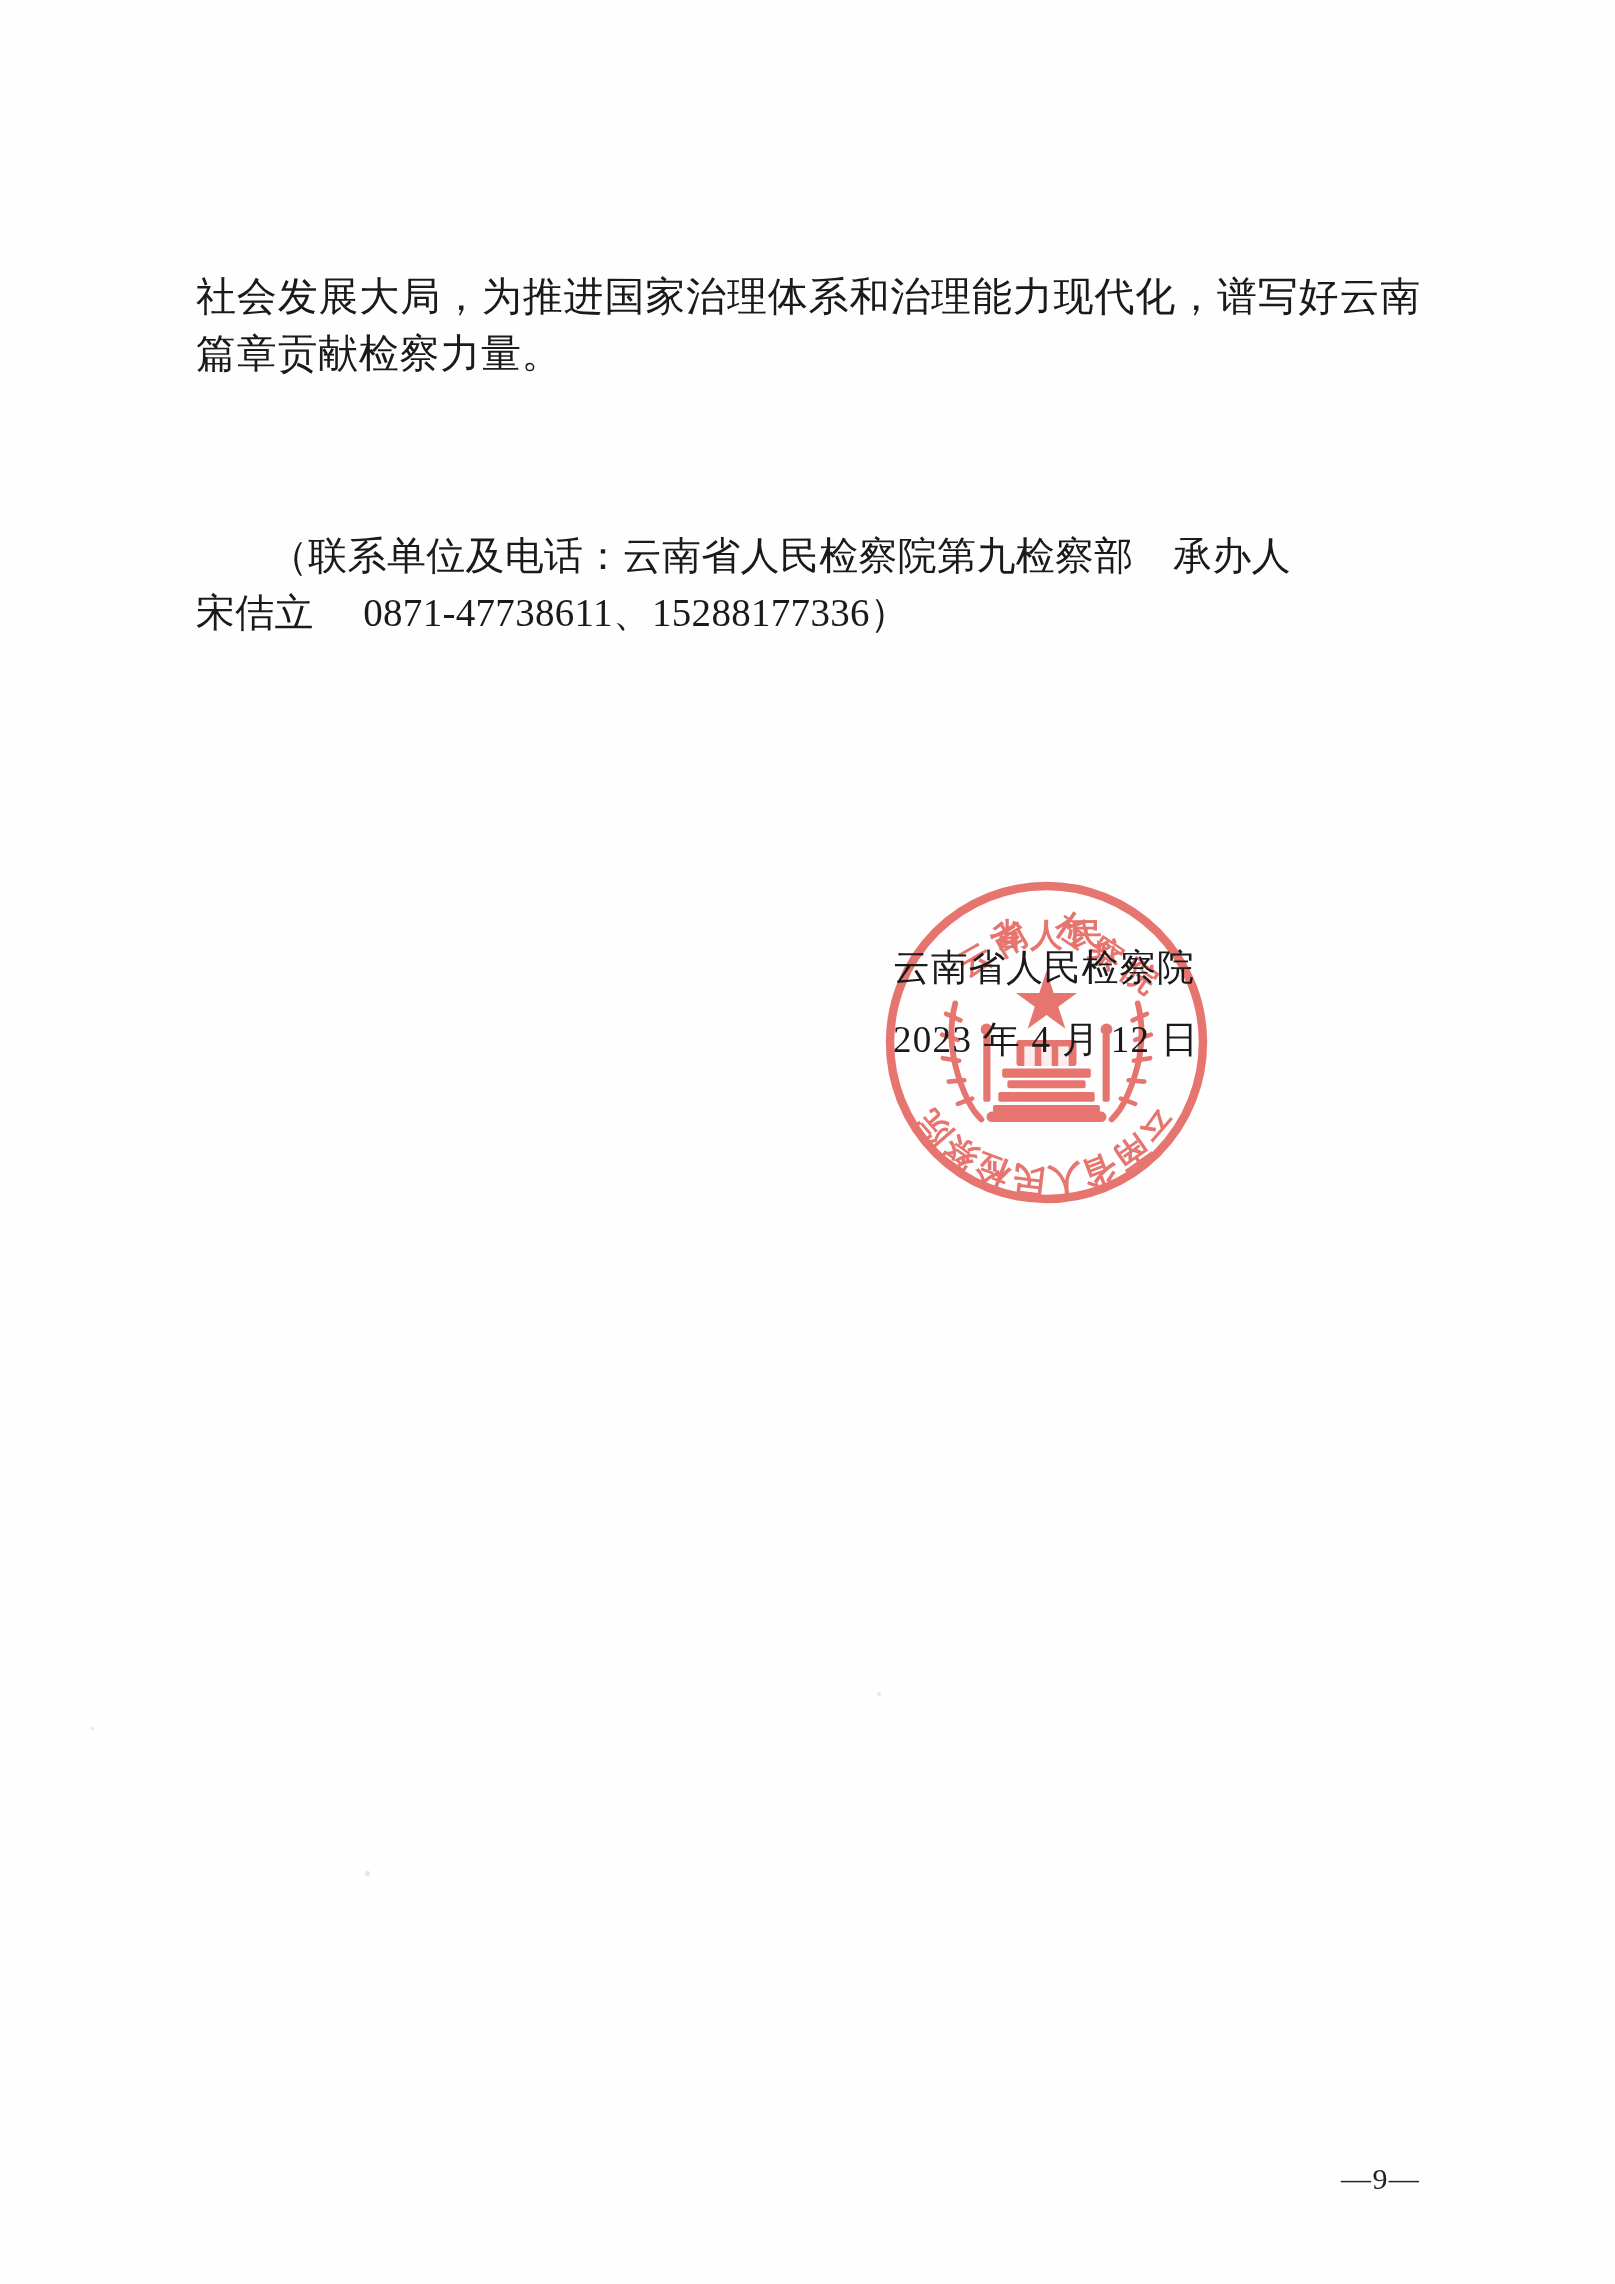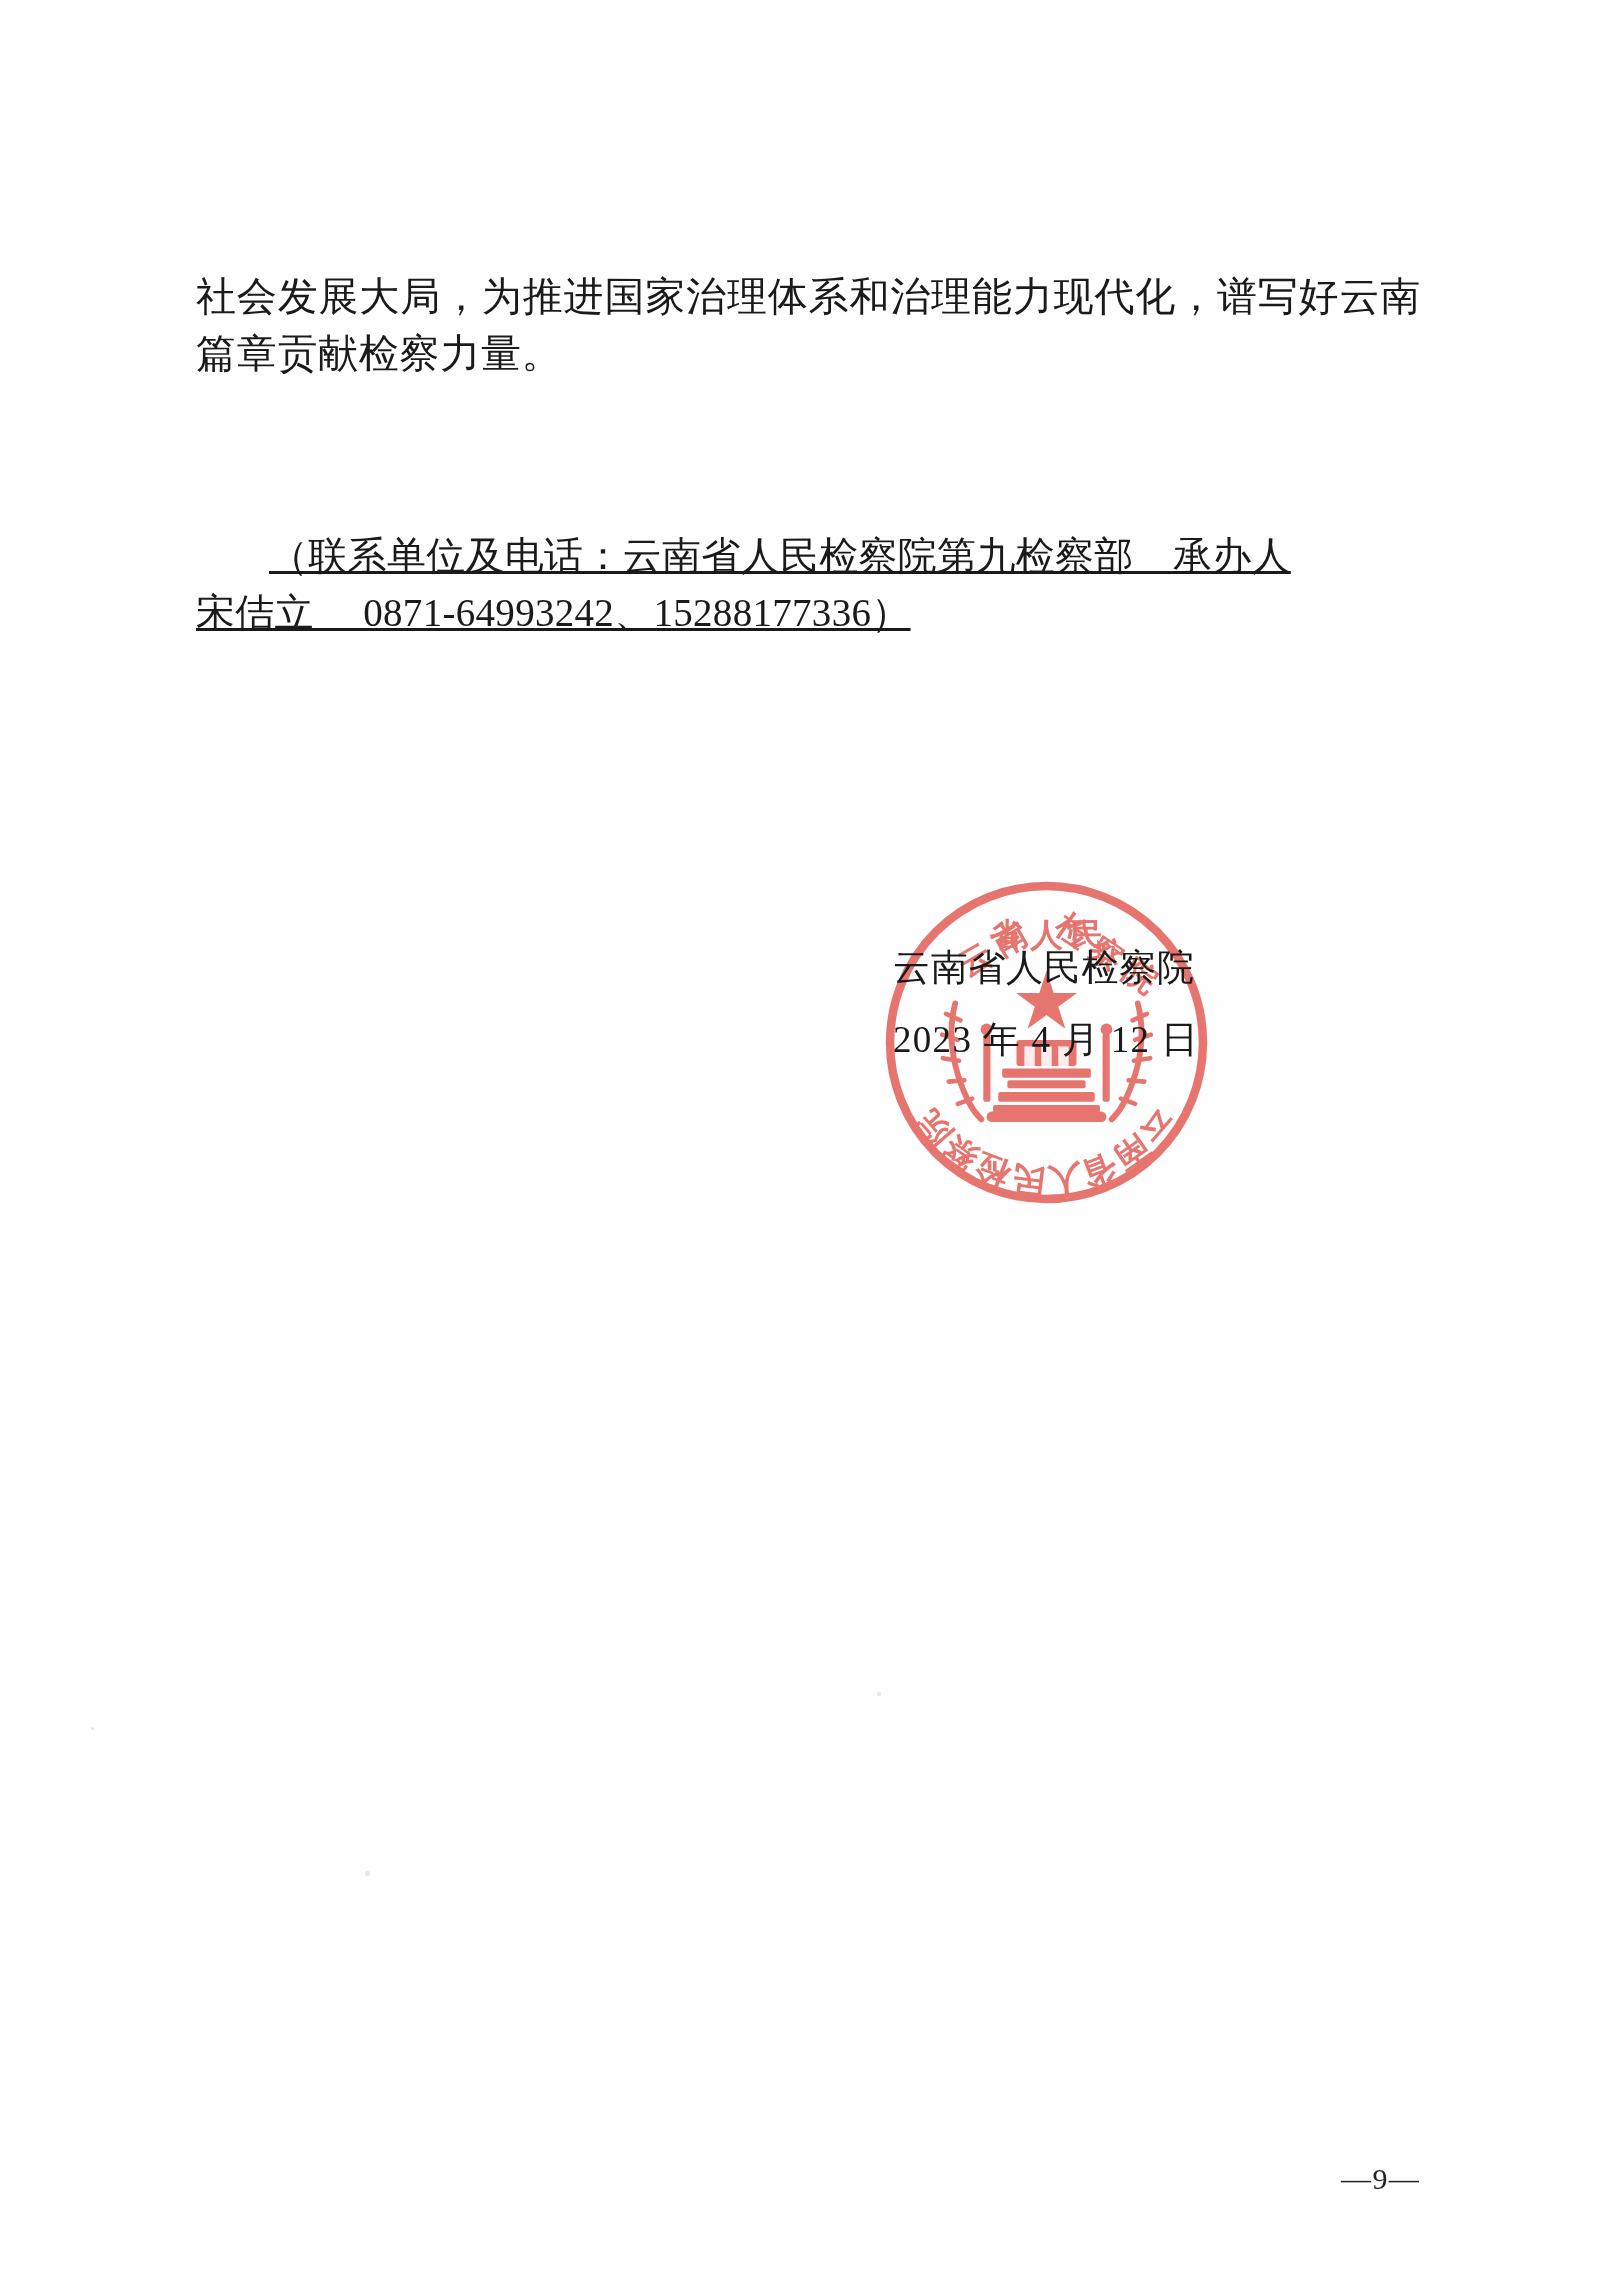--- a/index.html
+++ b/index.html
@@ -35,21 +35,20 @@
   }
   .contact {
     position: absolute;
     left: 196px;
     top: 528px;
     width: 1225px;
     font-size: 39px;
     line-height: 1.45;
     letter-spacing: 0.3px;
     color: #1a1a1a;
-    text-decoration: underline;
   }
   .contact .line1 {
     text-indent: 73px;
   }
   .sig-block {
     position: absolute;
     left: 893px;
     top: 939px;
     width: 456px;
     font-size: 37px;
@@ -94,21 +93,21 @@
 <body>
 
 <div class="page">
 
   <div class="body-text">
     <p class="para">社会发展大局，为推进国家治理体系和治理能力现代化，谱写好云南篇章贡献检察力量。</p>
   </div>
 
   <div class="contact">
     <div class="line1">（联系单位及电话：云南省人民检察院第九检察部　承办人</div>
-    <div class="line2">宋佶立　 0871-64993242、15288177336）</div>
+    <div class="line2">宋佶立　 0871-47738611、15288177336）</div>
   </div>
 
   <svg class="seal" viewBox="0 0 520 520">
     <defs>
       <clipPath id="sealclip">
           <circle cx="260" cy="260" r="246"></circle>
         </clipPath>
     </defs>
     <g opacity="0.93">
       <circle cx="260" cy="260" r="240" fill="none" stroke="#e35f58" stroke-width="13"></circle>

